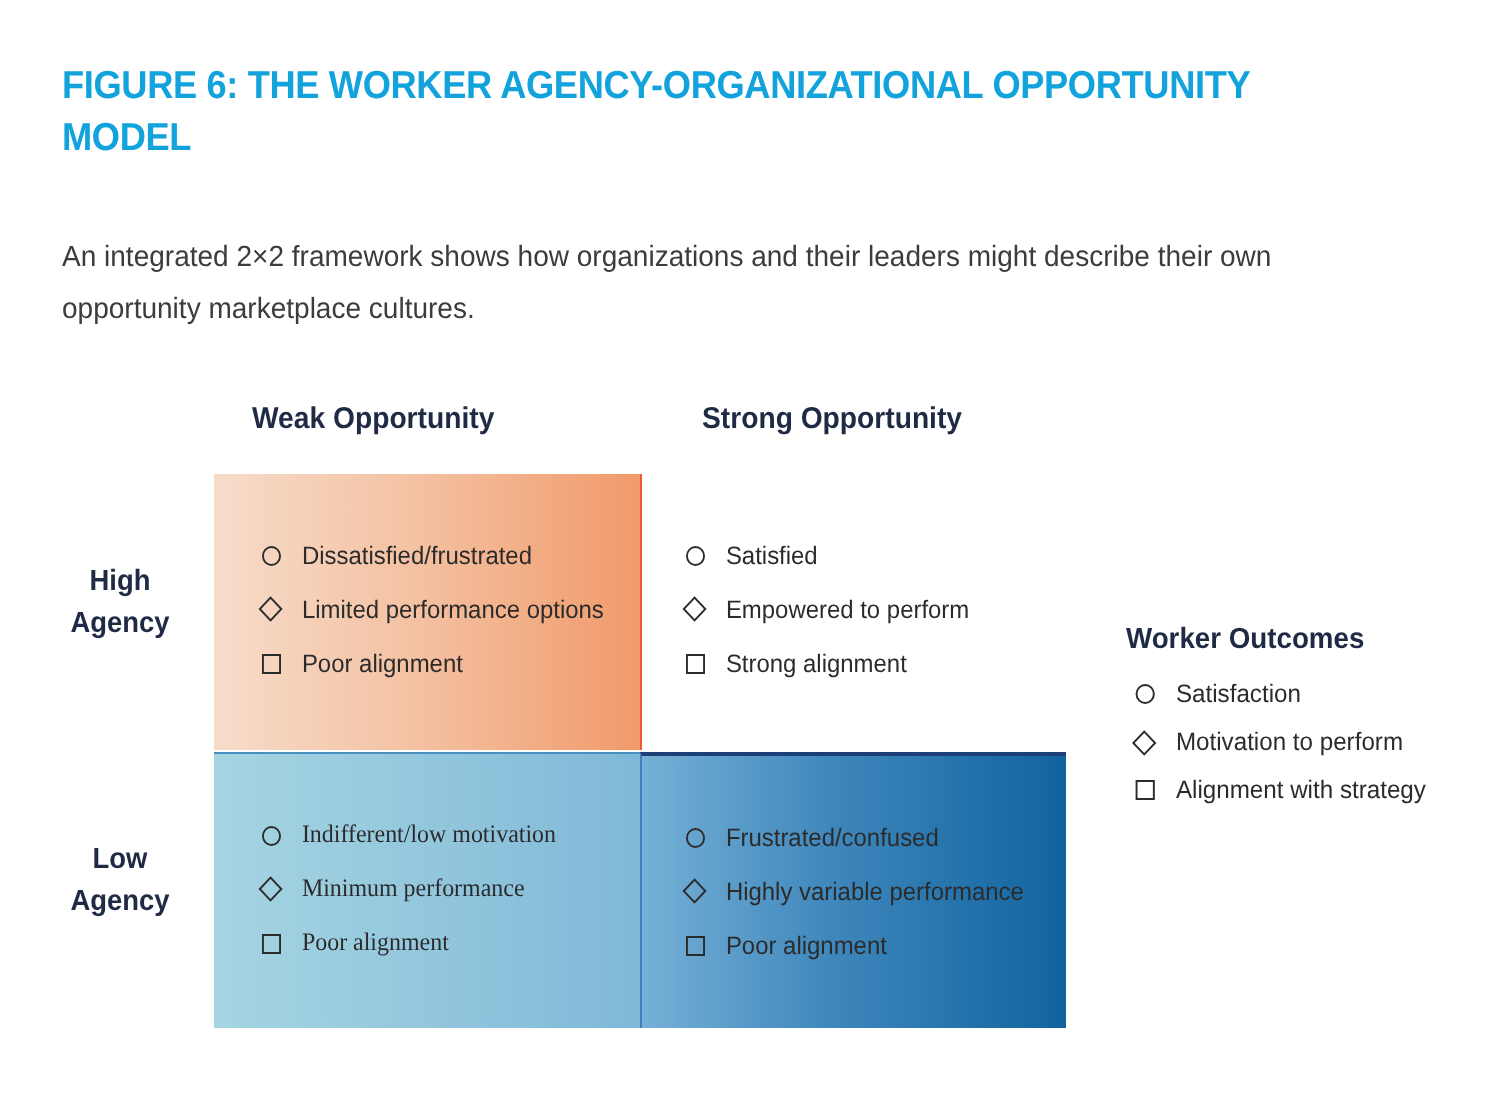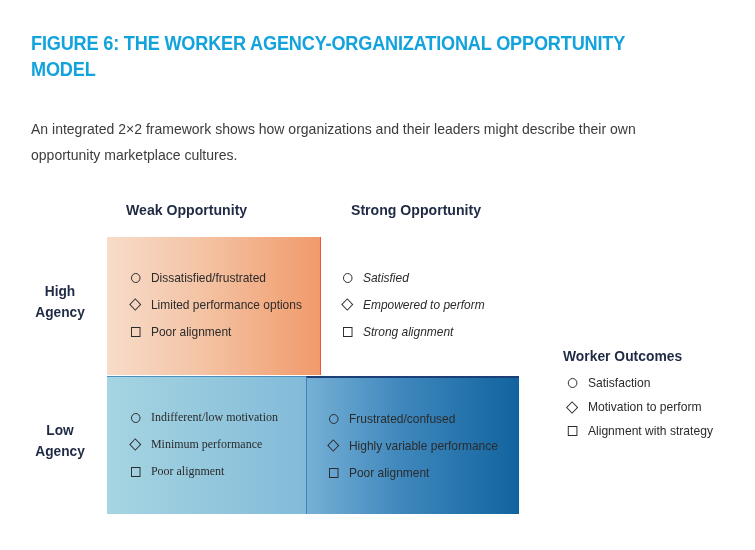--- a/index.html
+++ b/index.html
@@ -61,30 +61,29 @@
     box-sizing: border-box;
   }
   .q-tl {
     left: 0; top: 0;
     background: linear-gradient(to right, #f7dcca 0%, #f4c3a4 45%, #f19a6b 100%);
   }
   .q-tr {
     left: 213px; top: 0;
     background: linear-gradient(to right, #f2a070 0%, #ef8game 0%, #ef8a4e 45%, #ef7e39 100%);
     border-left: 1.5px solid #f0553a;
-    font-style: italic;
   }
   .q-bl {
     left: 0; top: 139px;
     background: linear-gradient(to right, #a6d5e2 0%, #93c7dd 50%, #7fb8d8 100%);
     border-top: 1.5px solid #4a8fc0;
     font-family: Liberation Serif, serif;
   }
   .q-br {
-    left: 199px; top: 139px;
+    left: 213px; top: 139px;
     background: linear-gradient(to right, #76b0d6 0%, #3e87bc 45%, #11639f 100%);
     border-top: 2.5px solid #1d3f78;
     border-left: 1.5px solid #3f7fbb;
   }
 
   .q-items {
     position: absolute;
     left: 24px;
     top: 27px;
     right: 6px;
@@ -158,21 +157,20 @@
   }
   #row-header-high { top: 281px; }
   #row-header-low  { top: 420px; }
 
   
   #legend {
     position: absolute;
     left: 563px;
     top: 312px;
     width: 186px;
-    margin-top: 36px;
   }
   #legend-title {
     font-weight: bold;
     font-size: 14.6px;
     color: #1f2a44;
     margin-bottom: 7px;
     transform: scaleX(0.95);
     transform-origin: left top;
   }
   .legend-item {

